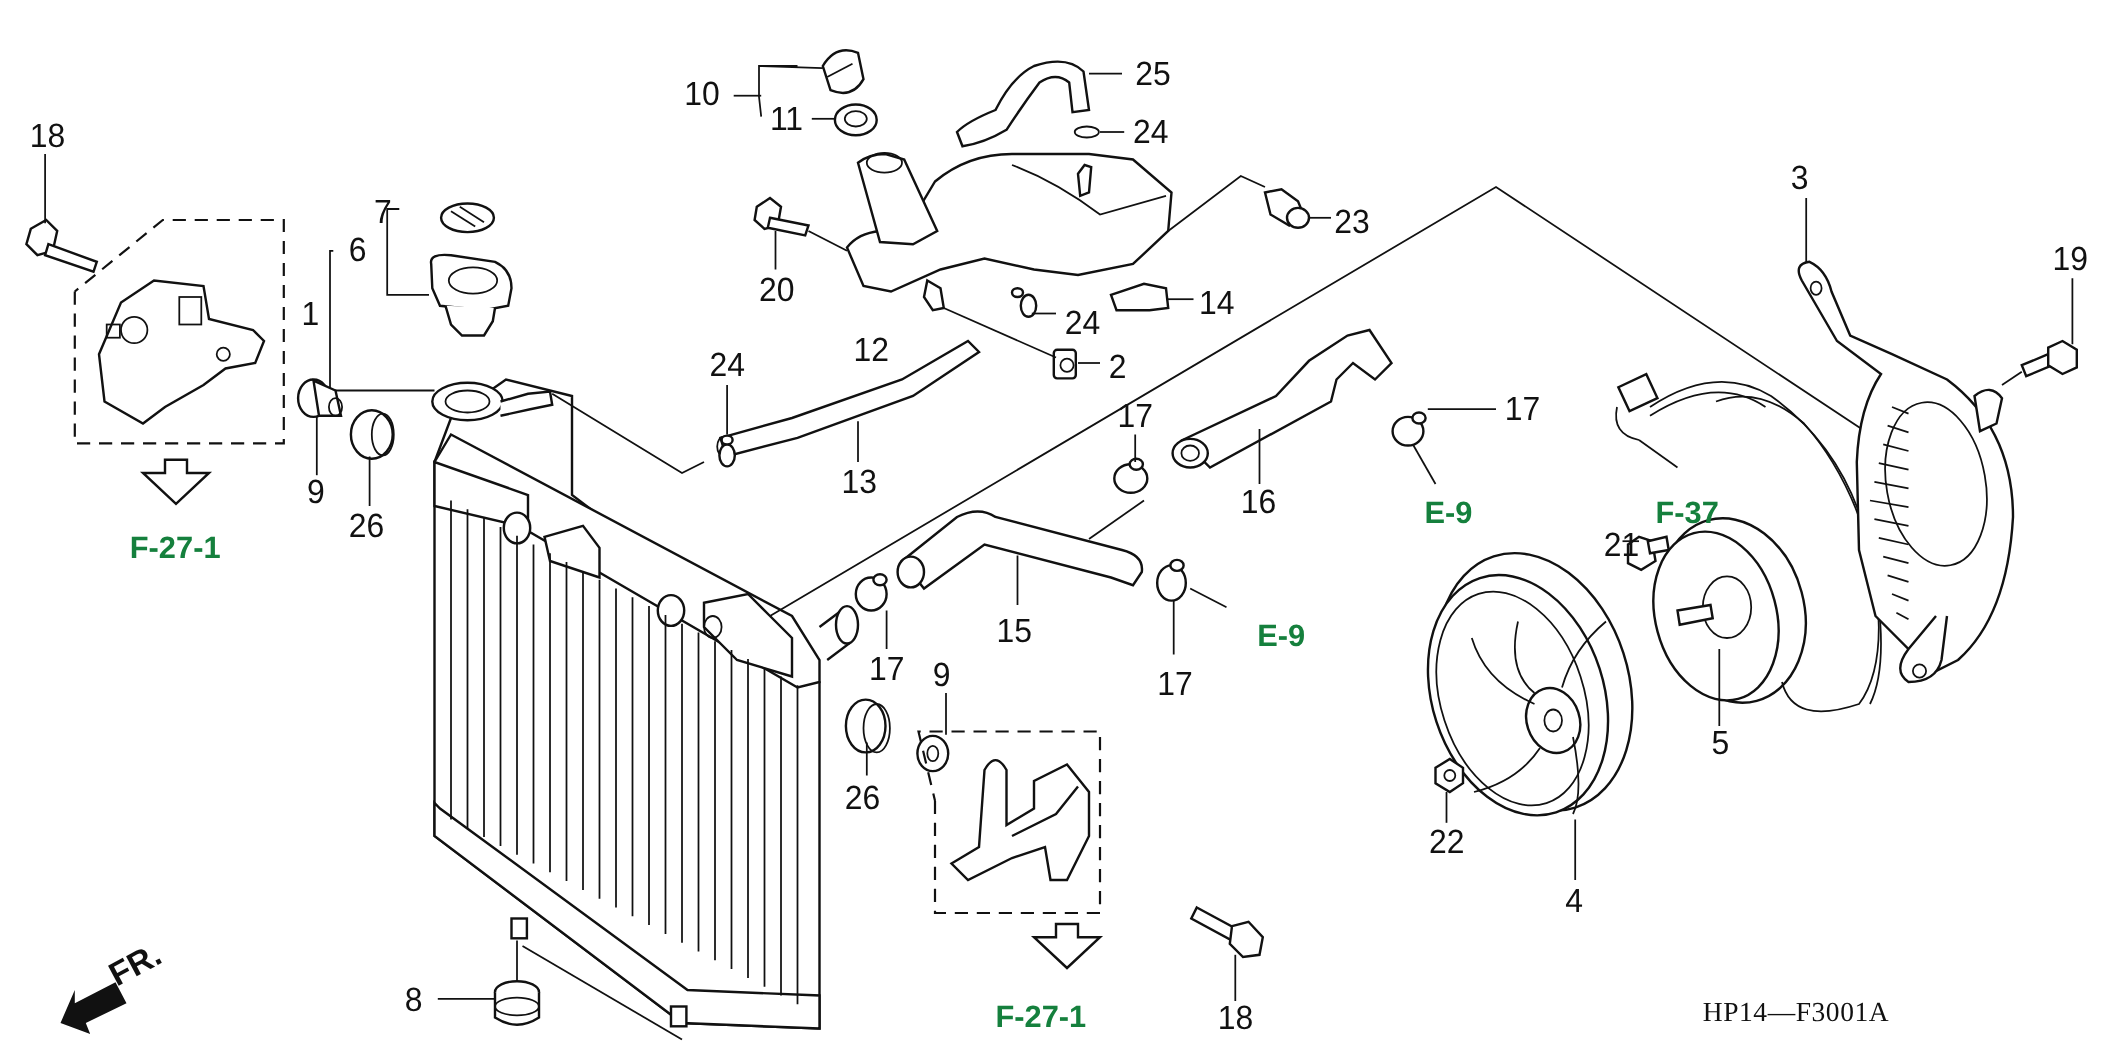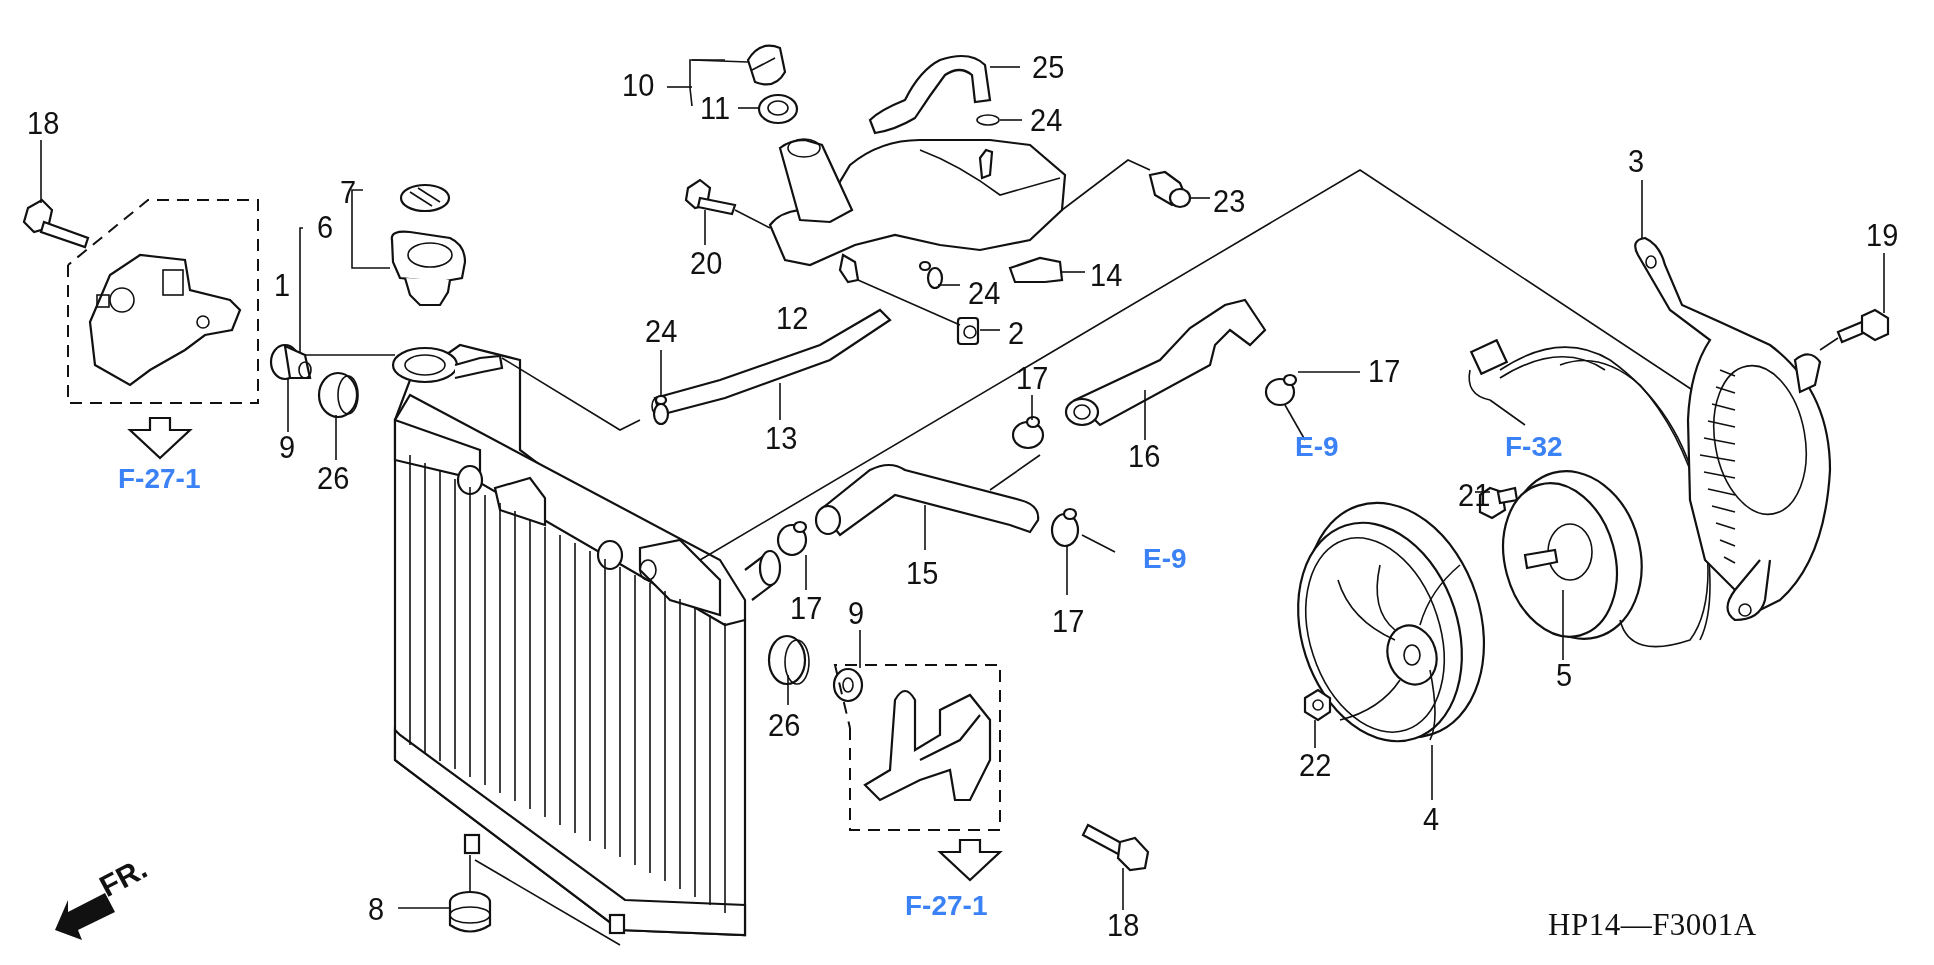--- a/index.html
+++ b/index.html
@@ -2,23 +2,23 @@
 <html><head>
 <meta charset="utf-8">
 <style>
   html, body { margin: 0; padding: 0; background: #ffffff; }
   body { width: 1934px; height: 965px; position: relative; overflow: hidden;
          font-family: "Liberation Sans", sans-serif; color: #111; }
   svg#diagram { position: absolute; left: 0; top: 0; width: 1934px; height: 965px; }
   .lbl { position: absolute; font-family: "Liberation Sans", sans-serif;
          font-size: 29px; color: #111; line-height: 1; white-space: nowrap; transform: scaleY(1.05); }
   .ref { position: absolute; font-family: "Liberation Sans", sans-serif;
-         font-weight: bold; font-size: 28px; color: #3b82f6; line-height: 1; white-space: nowrap; }
+         font-weight: bold; font-size: 28px; color: #15803d; line-height: 1; white-space: nowrap; margin-top: 19px; }
   .code { position: absolute; font-family: "Liberation Serif", serif;
-          font-size: 31px; color: #111; white-space: nowrap; letter-spacing: 0.5px; }
+          font-size: 25px; color: #111; white-space: nowrap; letter-spacing: 0.5px; }
   .fr { position: absolute; left: 110px; top: 870px; font-family: "Liberation Sans", sans-serif;
         font-weight: bold; font-size: 30px; transform: rotate(-28deg); transform-origin: left bottom; }
   .ln { stroke: #111; stroke-width: 1.6; fill: none; }
   .pt { stroke: #111; stroke-width: 2.2; fill: #fff; }
   .pt2 { stroke: #111; stroke-width: 1.6; fill: none; }
   .dash { stroke: #111; stroke-width: 2; fill: none; stroke-dasharray: 12 8; }
 </style>
 </head>
 <body>
 
@@ -354,17 +354,17 @@
 <div class="lbl" style="left:1458px;top:482px">21</div>
 <div class="lbl" style="left:1556px;top:662px">5</div>
 <div class="lbl" style="left:1299px;top:752px">22</div>
 <div class="lbl" style="left:1423px;top:806px">4</div>
 <div class="lbl" style="left:1107px;top:912px">18</div>
 <div class="lbl" style="left:368px;top:896px">8</div>
 
 <div class="ref" style="left:118px;top:465px">F-27-1</div>
 <div class="ref" style="left:905px;top:892px">F-27-1</div>
 <div class="ref" style="left:1295px;top:433px">E-9</div>
-<div class="ref" style="left:1505px;top:433px">F-32</div>
+<div class="ref" style="left:1505px;top:433px">F-37</div>
 <div class="ref" style="left:1143px;top:545px">E-9</div>
 
 <div class="fr">FR.</div>
 <div class="code" style="left:1548px;top:907px">HP14—F3001A</div>
 
 </body></html>

